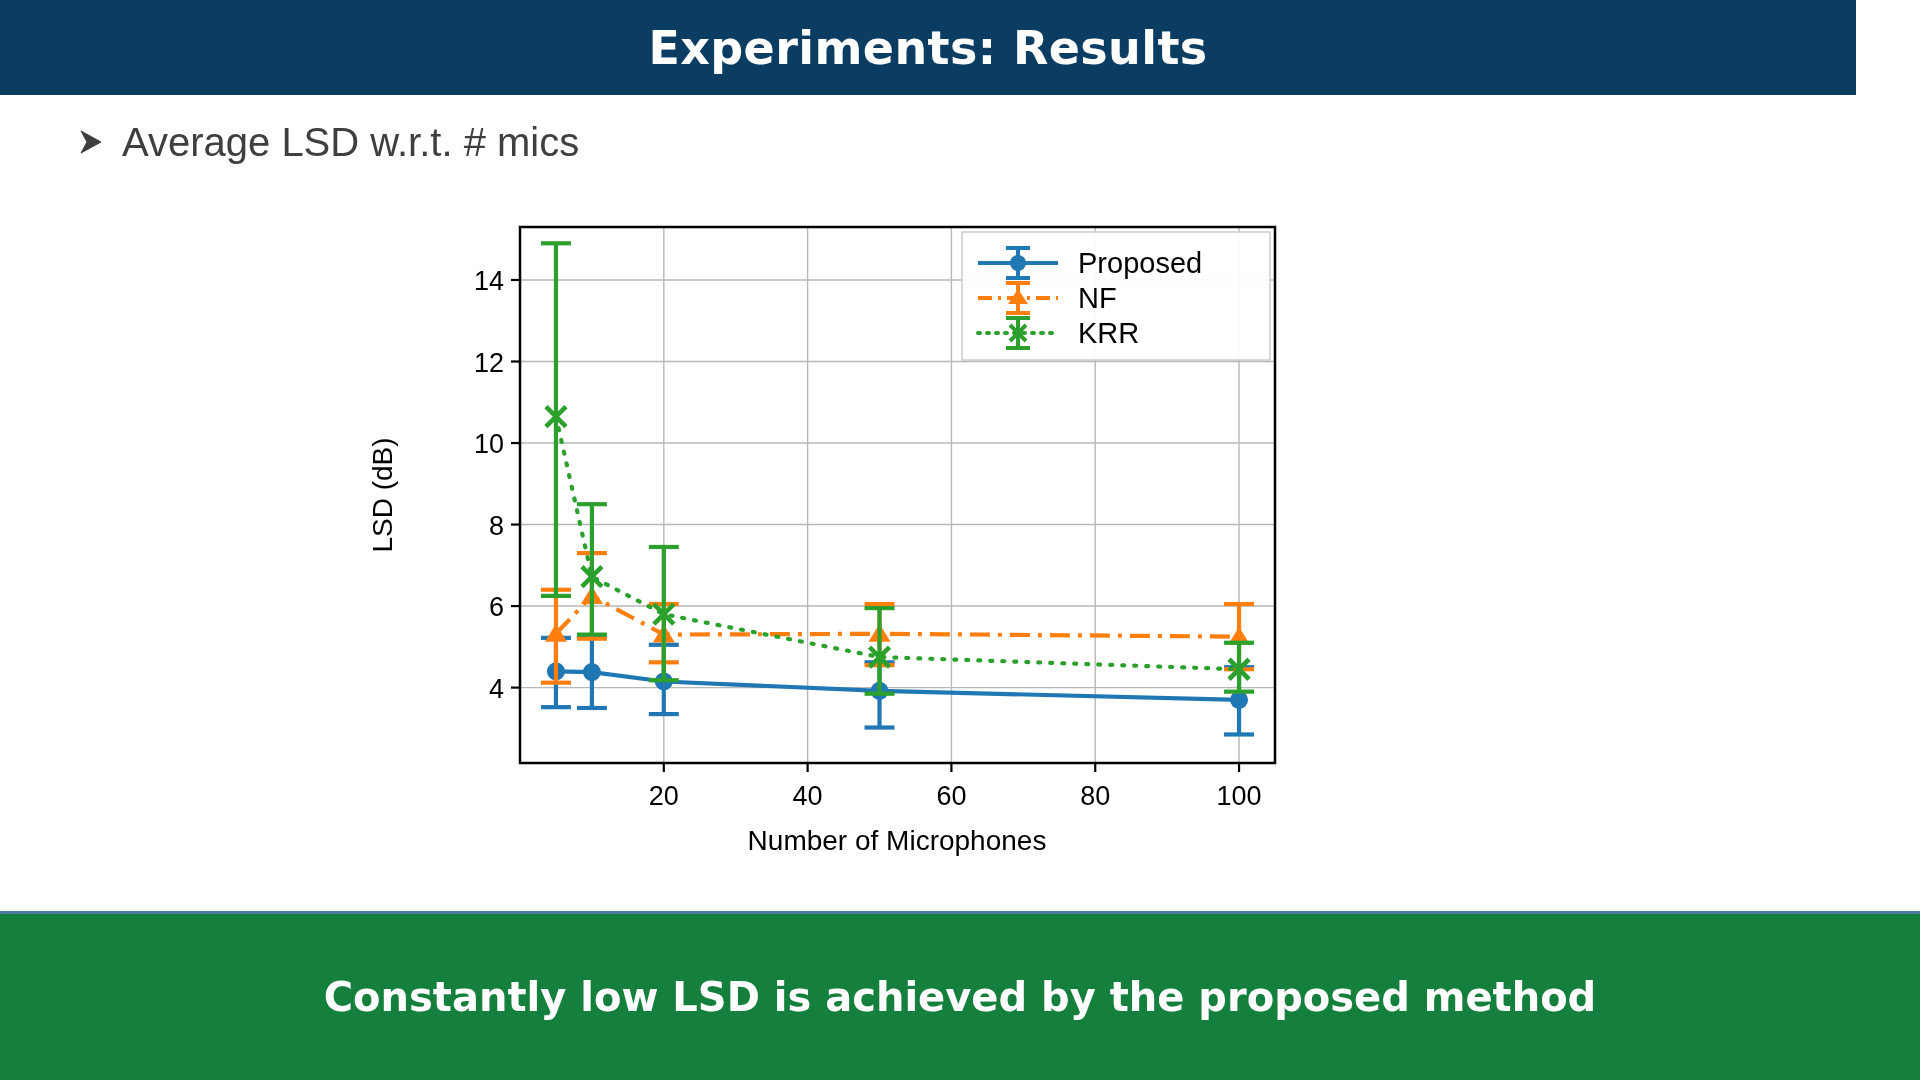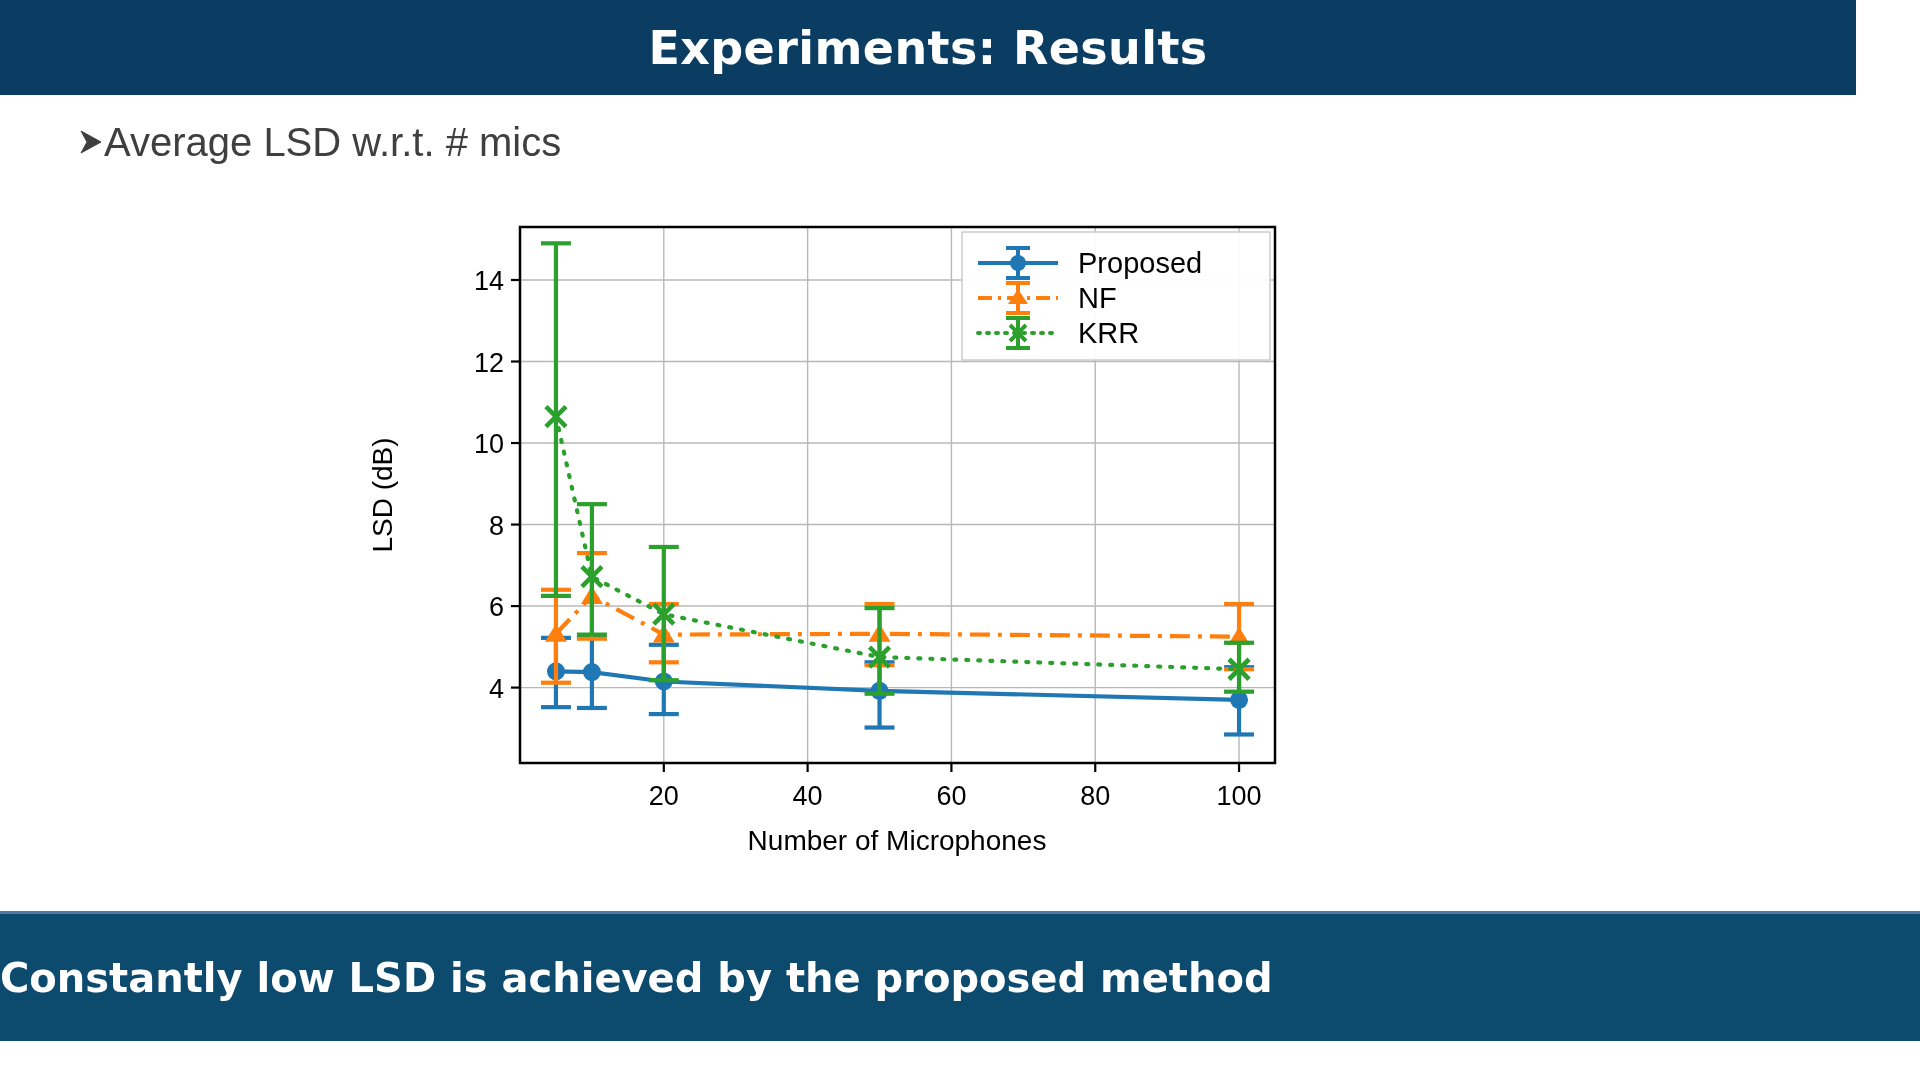--- a/index.html
+++ b/index.html
@@ -35,20 +35,21 @@
     line-height: 1;
   }
 
   
   #bullet-row {
     position: absolute;
     left: 78px;
     top: 122px;
     display: flex;
     align-items: center;
+    gap: 18px;
   }
   #bullet-arrow {
     width: 26px;
     height: 34px;
     display: inline-block;
     flex: 0 0 auto;
   }
   #bullet-label {
     font-family: "Liberation Sans", sans-serif;
     font-size: 40px;
@@ -68,27 +69,27 @@
   #chart-svg {
     display: block;
   }
 
   
   #takeaway-banner {
     position: absolute;
     left: 0;
     top: 911px;
     width: 1920px;
-    height: 130px;
-    background: #0c4a6e;
+    height: 169px;
+    background: #15803d;
     border-top: 3px solid #4e7ba6;
     box-sizing: border-box;
     display: flex;
     align-items: center;
-    justify-content: flex-start;
+    justify-content: center;
   }
   #takeaway-text {
     color: #ffffff;
     font-family: "DejaVu Sans", sans-serif;
     font-weight: bold;
     font-size: 40px;
     line-height: 1;
     text-align: center;
   }
 

